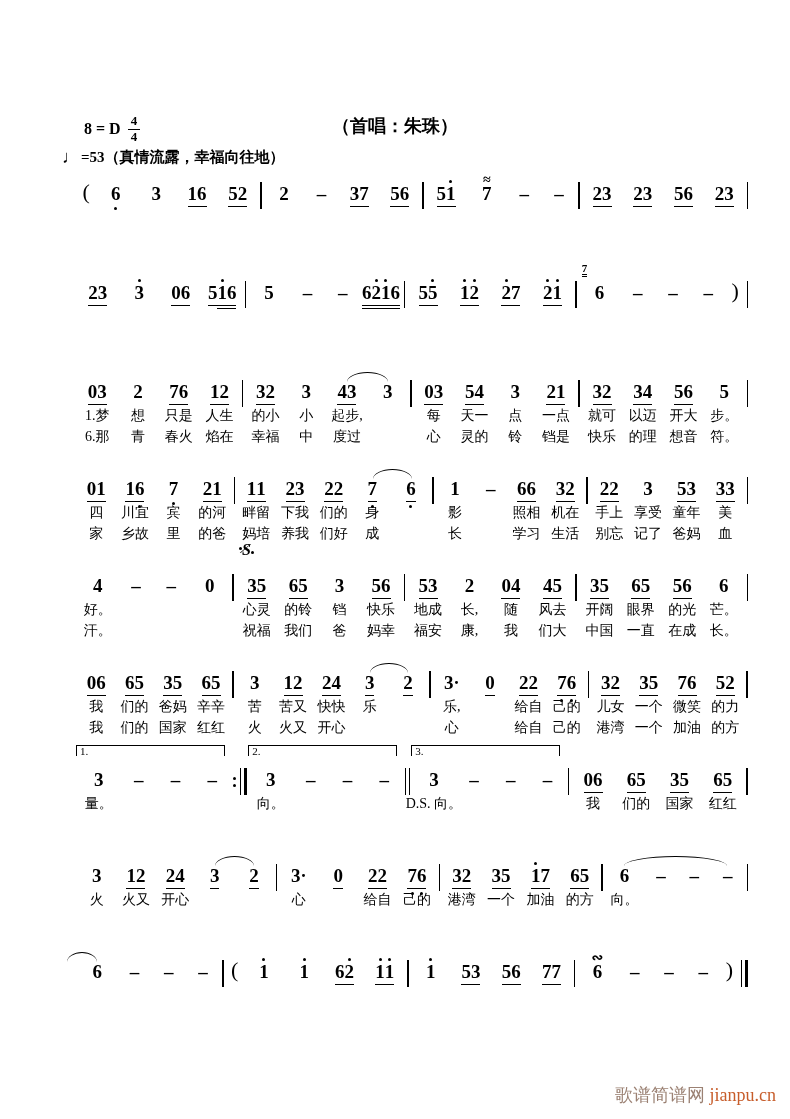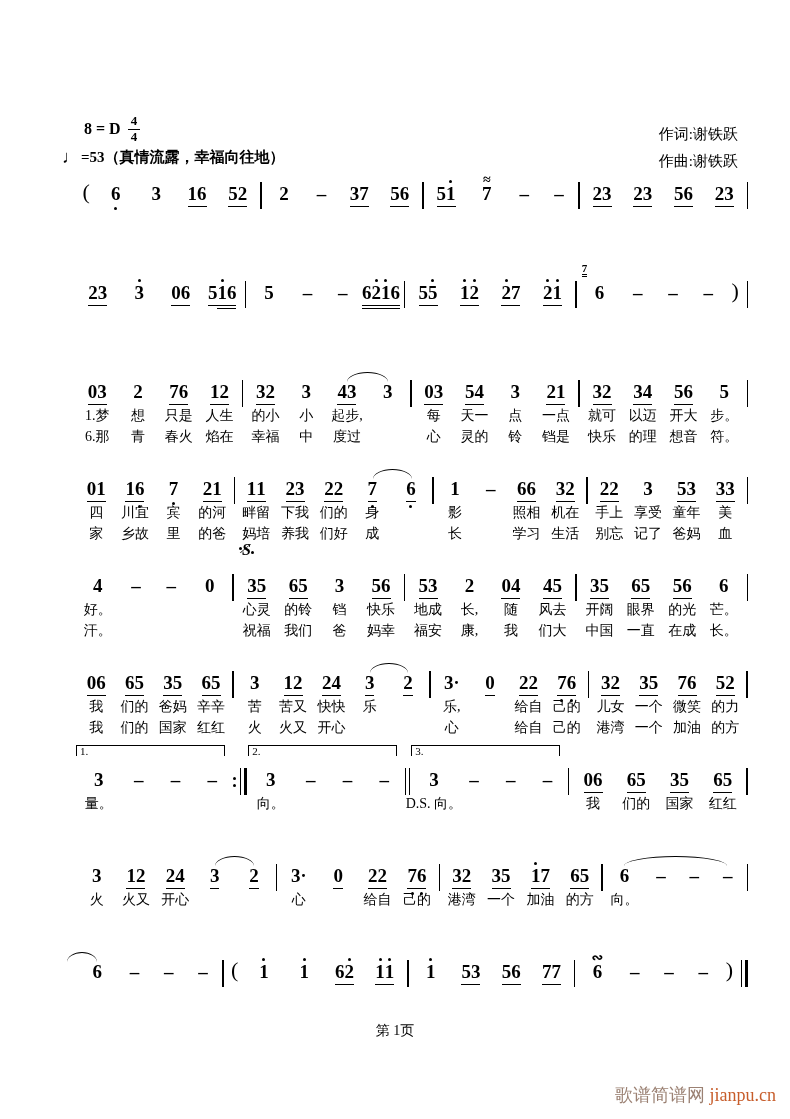--- a/index.html
+++ b/index.html
@@ -50,24 +50,21 @@
   .segno .sSl{position:absolute;left:6px;top:-2px;font-size:17px;transform:rotate(14deg);font-weight:400}
   .segno .sd1{position:absolute;left:1px;top:6px}
   .segno .sd2{position:absolute;left:13px;top:10px}
   .pagefoot{position:absolute;top:1022px;left:0;right:0;text-align:center;font-size:14px}
   .wm{position:absolute;top:1083px;right:14px;font-size:18px;white-space:nowrap}
 </style>
 </head>
 <body>
 
 <div class="page">
-  <div class="credits">
-    <div>作词:谢铁跃</div>
-    <div>作曲:谢铁跃</div>
-  </div>
+  <div class="subtitle">（首唱：朱珠）</div>
   <div class="keyrow">
     <span>8 = D</span>
     <span class="frac">
       <span class="ftop">4</span>
       <span>4</span>
     </span>
   </div>
   <div class="temporow">
     <span class="qnote">♩</span>
     <span>=53</span>
@@ -2832,17 +2829,16 @@
             </div>
           </div>
         </div>
         <span class="bwrap">
           <span class="bline"></span>
           <span class="bline thick"></span>
         </span>
       </div>
     </div>
 
-  <div class="pagefoot">第 1页</div>
   <div class="wm">
     <span id="wm1" style="color: rgb(155, 129, 115);">歌谱简谱网 </span><span id="wm2" style="color: rgb(199, 93, 43);">jianpu.cn</span>
   </div>
 </div>
 
 </body></html>

